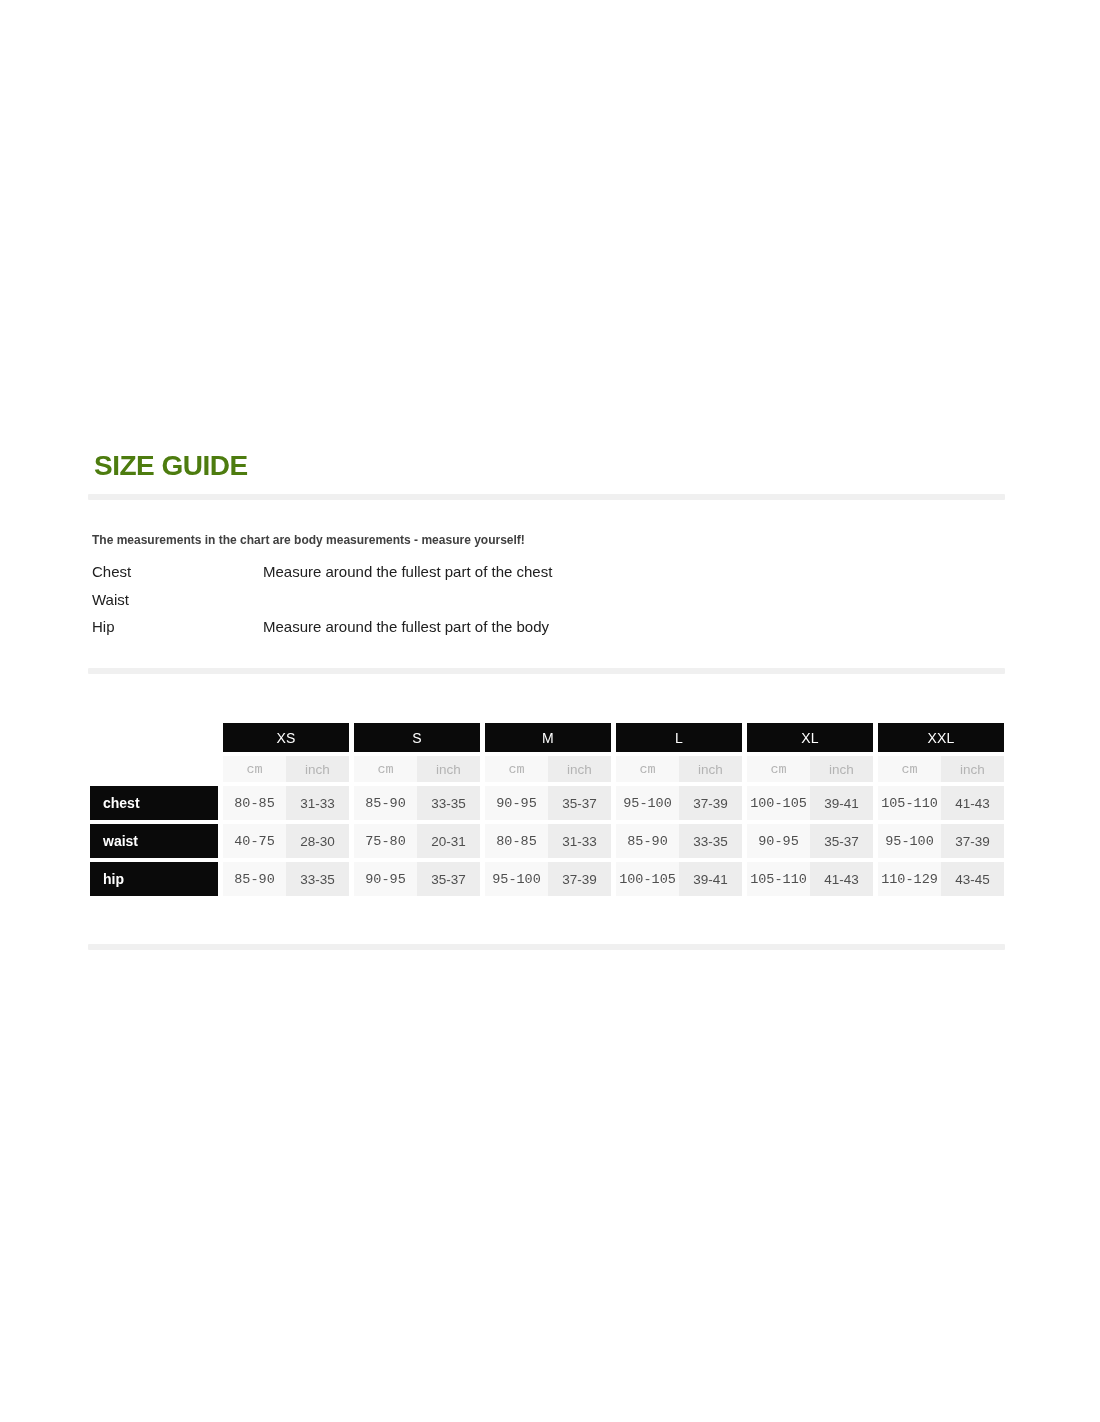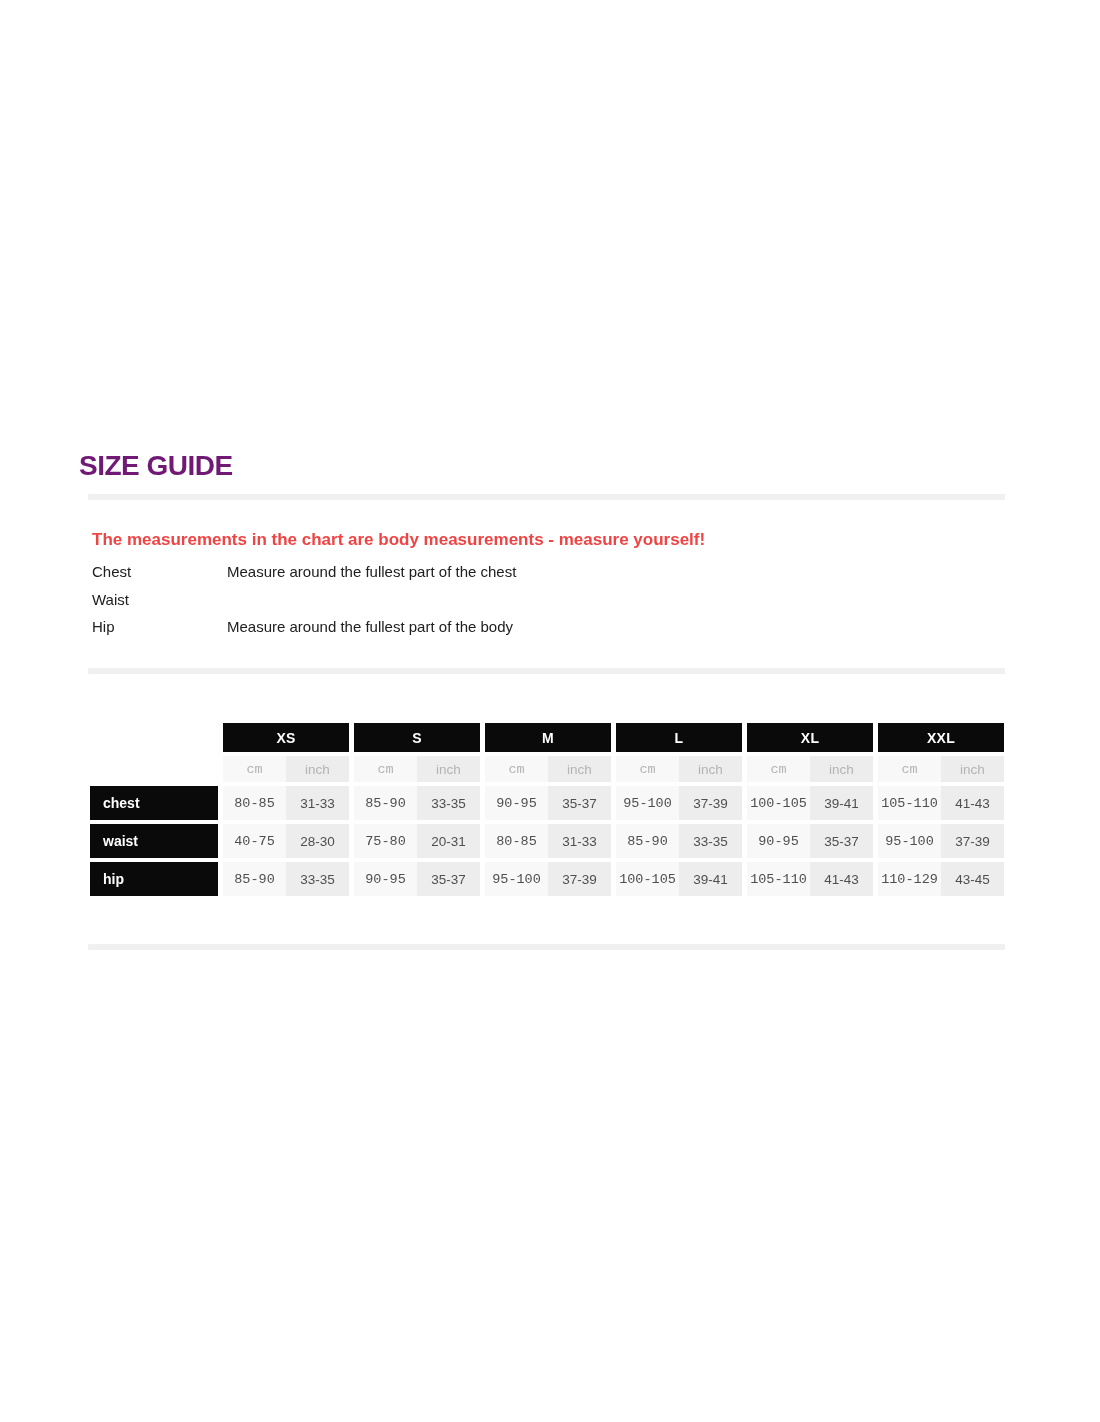--- a/index.html
+++ b/index.html
@@ -10,80 +10,80 @@
   }
   .page {
     position: relative;
     width: 1100px;
     height: 1422px;
     background: #ffffff;
     overflow: hidden;
   }
   .title {
     position: absolute;
-    left: 79px;
+    left: 94px;
     top: 452px;
     font-size: 28px;
     line-height: 28px;
     font-weight: bold;
     letter-spacing: -0.5px;
-    color: #701a75;
+    color: #4d7c0f;
   }
   .divider {
     position: absolute;
     left: 88px;
     width: 917px;
     height: 6px;
     background: var(--divider, #f0f0f0);
     border-radius: 1px;
   }
   .divider-1 { top: 494px; }
   .divider-2 { top: 668px; }
   .divider-3 { top: 944px; }
   .intro-heading {
     position: absolute;
     left: 92px;
     top: 532px;
-    font-size: 17px;
+    font-size: 12px;
     line-height: 16px;
     font-weight: bold;
-    color: #ef4444;
+    color: #404040;
   }
   .measure-list {
     position: absolute;
     left: 92px;
     top: 564px;
     width: 700px;
   }
   .measure-row {
     display: flex;
     align-items: flex-start;
     margin-bottom: 12px;
     font-size: 15px;
     line-height: 15.5px;
     color: #202020;
   }
   .measure-term { width: 135px; flex: 0 0 135px; }
-  .measure-desc { flex: 1; }
+  .measure-desc { flex: 1; margin-left: 36px; }
   .size-table {
     position: absolute;
     left: 90px;
     top: 723px;
     display: grid;
     grid-template-columns: 128px repeat(6, 126px);
     grid-template-rows: 29px 26px 34px 34px 34px;
     column-gap: 5px;
     row-gap: 4px;
   }
   .corner { background: transparent; }
   .size-header {
     background: var(--header-bg, #0a0a0a);
     color: var(--header-text, #ffffff);
     font-size: 14px;
-    font-weight: bold;
+    font-weight: normal;
     display: flex;
     align-items: center;
     justify-content: center;
     letter-spacing: 0.2px;
   }
   .row-label {
     background: var(--header-bg, #0a0a0a);
     color: var(--header-text, #ffffff);
     font-size: 14px;
     font-weight: bold;

